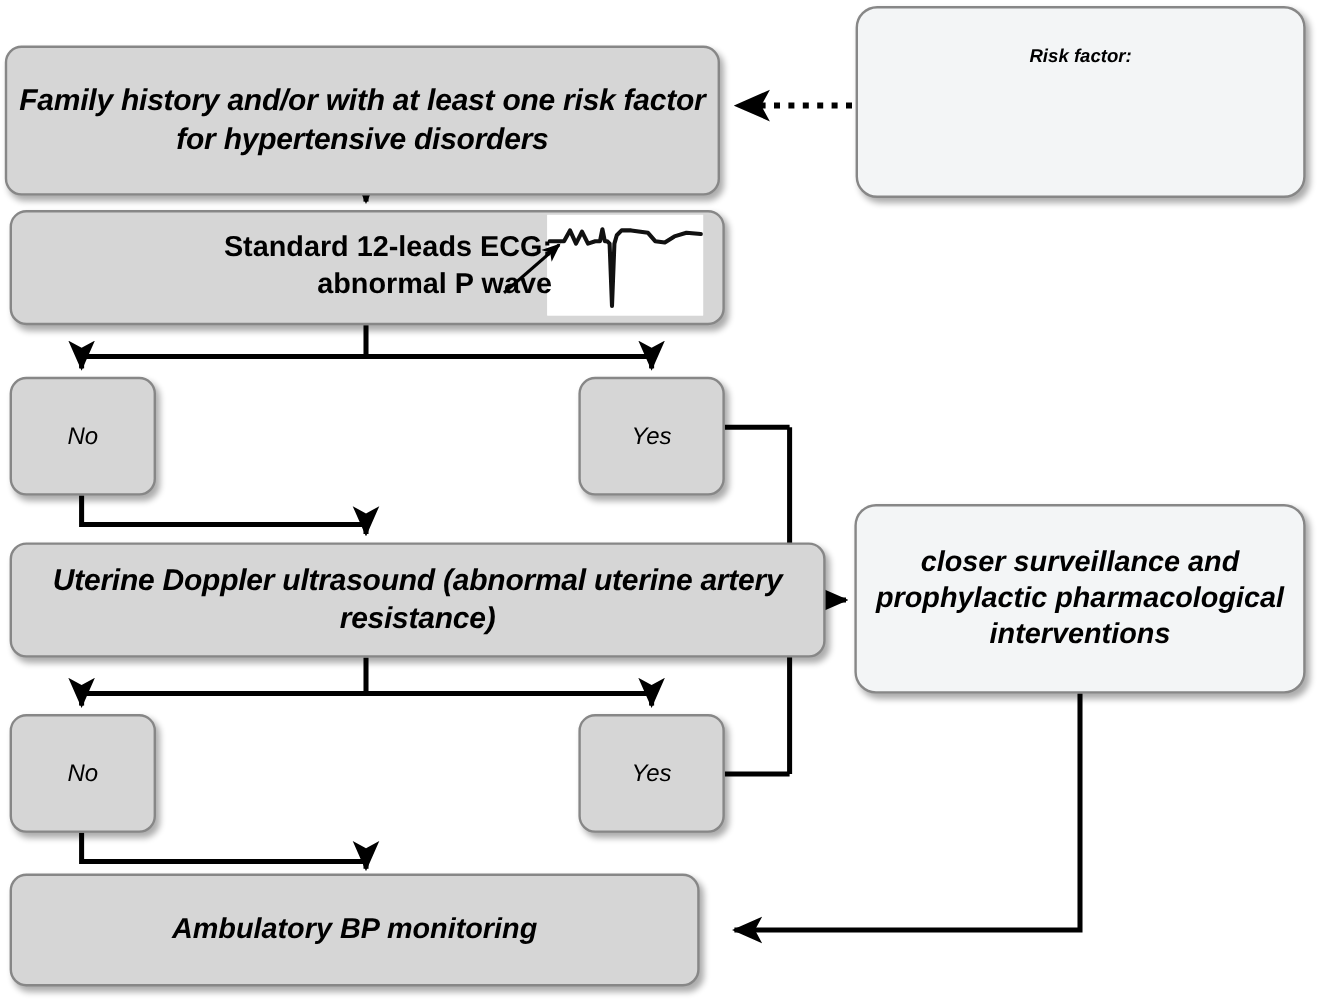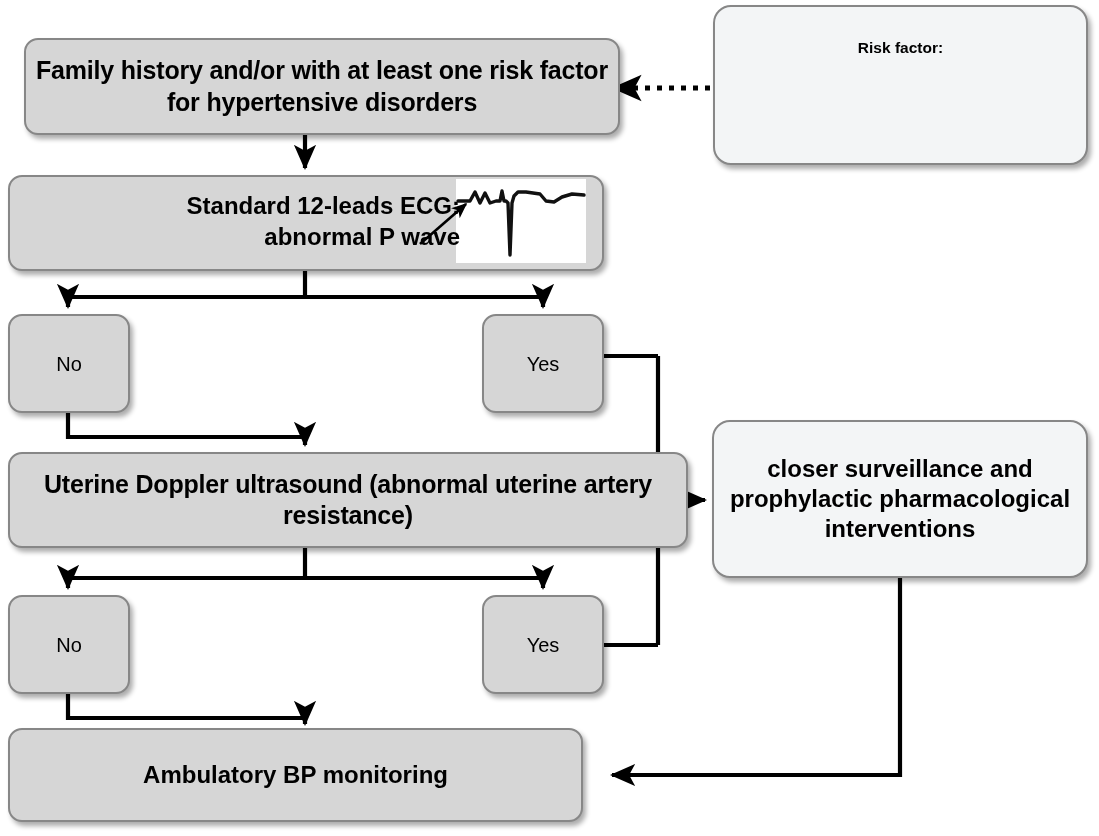--- a/index.html
+++ b/index.html
@@ -31,39 +31,40 @@
     display: flex;
     align-items: center;
     justify-content: flex-end;
     text-align: center;
     border: 2px solid #878787;
     border-radius: 14px;
     background: #d6d6d6;
     box-shadow: 3px 4px 5px rgba(0,0,0,0.33);
     color: #000000;
     z-index: 2;
+    font-style: italic;
   }
   .node.light {
     background: #f3f5f6;
   }
   .node .txt {
     display: block;
     width: 100%;
     padding: 0 10px;
     box-sizing: border-box;
     white-space: pre-line;
   }
   .bold-lg { font-weight: bold; font-size: 25px; line-height: 1.26; letter-spacing: -0.2px; }
   .bold-md { font-weight: bold; font-size: 24px; line-height: 1.26; }
   .plain-md { font-weight: normal; font-size: 20px; line-height: 1.2; }
   .risk-title { font-weight: bold; font-size: 15.5px; line-height: 1.38; display:block; }
   .risk-body { font-weight: normal; font-size: 15.5px; line-height: 1.38; display:block; }
 
   
-  #node-family   { left: 24px;  top: 38px;  width: 596px; height: 97px; }
+  #node-family   { left: 4px;  top: 38px;  width: 596px; height: 125px; }
   #node-ecg      { left: 8px;  top: 175px; width: 596px; height: 96px; }
   #node-no1      { left: 8px;  top: 314px; width: 122px; height: 99px; }
   #node-yes1     { left: 482px;top: 314px; width: 122px; height: 99px; }
   #node-doppler  { left: 8px;  top: 452px; width: 680px; height: 96px; }
   #node-no2      { left: 8px;  top: 595px; width: 122px; height: 99px; }
   #node-yes2     { left: 482px;top: 595px; width: 122px; height: 99px; }
   #node-ambul    { left: 8px;  top: 728px; width: 575px; height: 94px; }
   #node-risk     { left: 713px;top: 5px;   width: 375px; height: 160px;
                    border-radius: 18px; align-items: flex-start; }
   #node-surv     { left: 712px;top: 420px; width: 376px; height: 158px; border-radius: 18px; }

